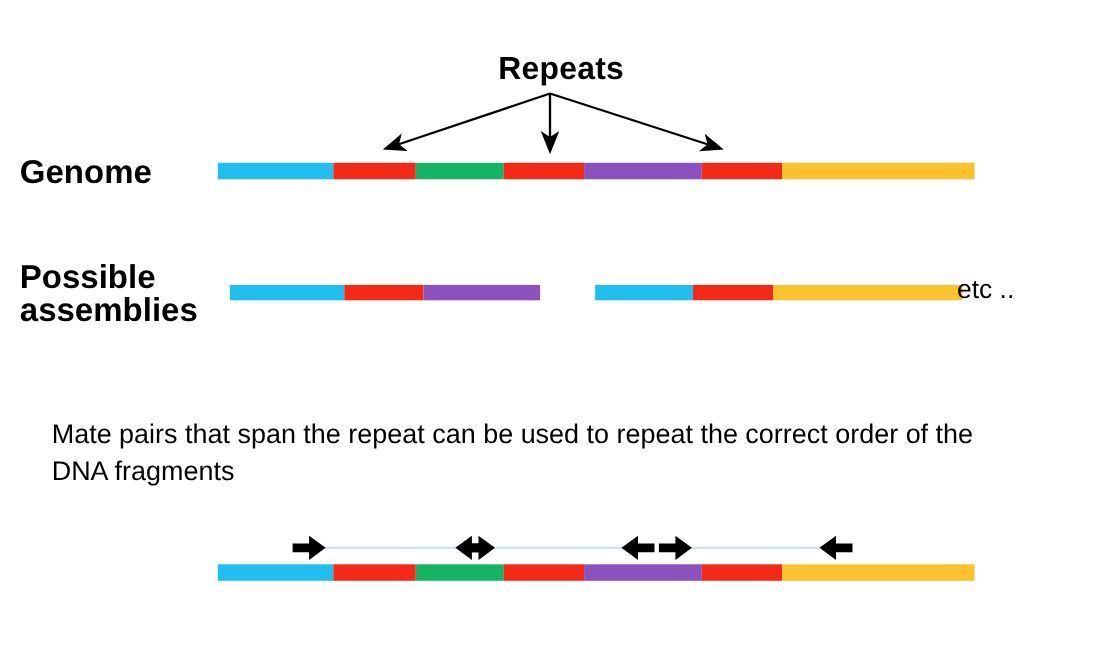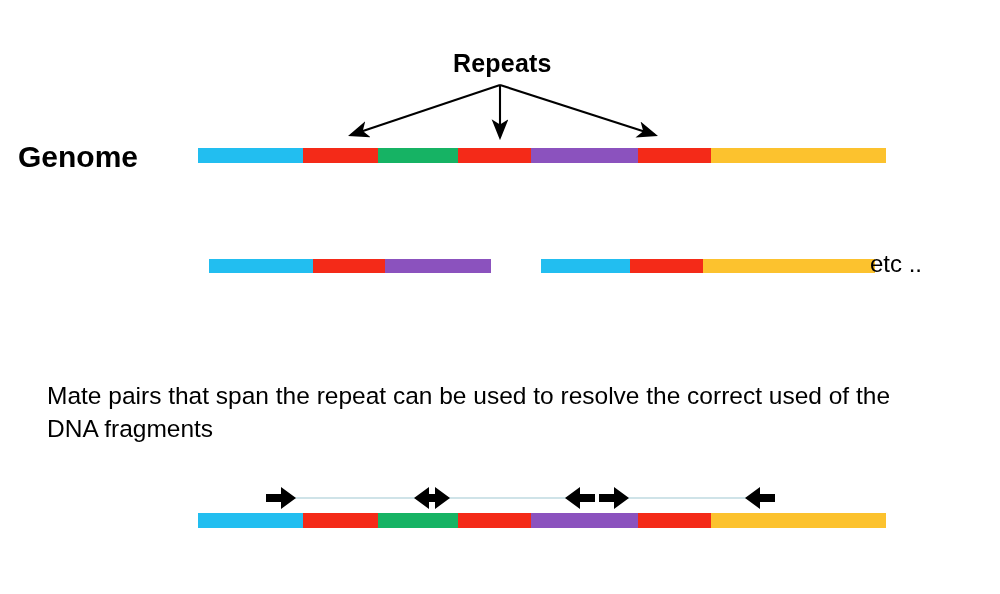--- a/index.html
+++ b/index.html
@@ -23,21 +23,21 @@
     font-weight: bold;
     font-size: 30px;
     line-height: 30px;
     color: #000;
     white-space: pre;
   }
   #repeats-title {
     left: 453px;
     top: 48px;
     font-weight: bold;
-    font-size: 25px;
+    font-size: 29px;
     letter-spacing: 0.2px;
   }
   #genome-label {
     left: 18px;
     top: 142px;
   }
   #assemblies-label {
     left: 18px;
     top: 238px;
   }
@@ -102,35 +102,36 @@
   <div class="bar" id="genome-bar" style="left: 198px; top: 148px; height: 15px;">
       <div class="seg" style="width: 105px; background: rgb(34, 190, 240);"></div>
       <div class="seg" style="width: 75px; background: rgb(244, 42, 24);"></div>
       <div class="seg" style="width: 80px; background: rgb(22, 179, 100);"></div>
       <div class="seg" style="width: 73px; background: rgb(244, 42, 24);"></div>
       <div class="seg" style="width: 107px; background: rgb(139, 82, 190);"></div>
       <div class="seg" style="width: 73px; background: rgb(244, 42, 24);"></div>
       <div class="seg" style="width: 175px; background: rgb(252, 194, 46);"></div>
     </div>
 
+  <div class="abs heading-bold" id="assemblies-label"><span>Possible</span><br><span>assemblies</span></div>
 
   <div class="bar" id="assembly-bar-1" style="left: 209px; top: 259px; height: 14px;">
       <div class="seg" style="width: 104px; background: rgb(34, 190, 240);"></div>
       <div class="seg" style="width: 72px; background: rgb(244, 42, 24);"></div>
       <div class="seg" style="width: 106px; background: rgb(139, 82, 190);"></div>
     </div>
   <div class="bar" id="assembly-bar-2" style="left: 541px; top: 259px; height: 14px;">
       <div class="seg" style="width: 89px; background: rgb(34, 190, 240);"></div>
       <div class="seg" style="width: 73px; background: rgb(244, 42, 24);"></div>
       <div class="seg" style="width: 172px; background: rgb(252, 194, 46);"></div>
     </div>
 
   <div class="abs" id="etc-label">etc ..</div>
 
-  <div class="abs" id="body-text">Mate pairs that span the repeat can be used to resolve the correct used of the DNA fragments</div>
+  <div class="abs" id="body-text">Mate pairs that span the repeat can be used to repeat the correct order of the DNA fragments</div>
 
   <div id="matepair-layer">
       <div class="mp-line" style="left: 294px; top: 497px; width: 122px; background: rgb(207, 227, 232); position: absolute;"></div>
       <svg class="arrow-svg" width="30" height="24" style="left: 266px; top: 486px;">
         <path d="M0,8 L15,8 L15,1 L30,12 L15,23 L15,16 L0,16 Z" fill="#000000"></path>
       </svg>
       <svg class="arrow-svg" width="30" height="24" style="left: 414px; top: 486px;">
         <path d="M30,8 L15,8 L15,1 L0,12 L15,23 L15,16 L30,16 Z" fill="#000000"></path>
       </svg>
       <div class="mp-line" style="left: 448px; top: 497px; width: 119px; background: rgb(207, 227, 232); position: absolute;"></div>

